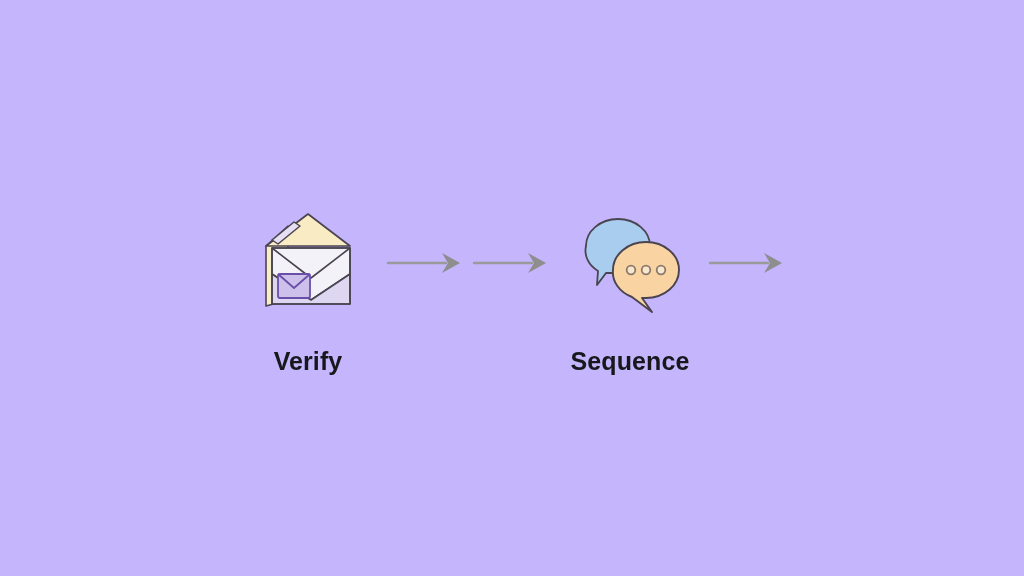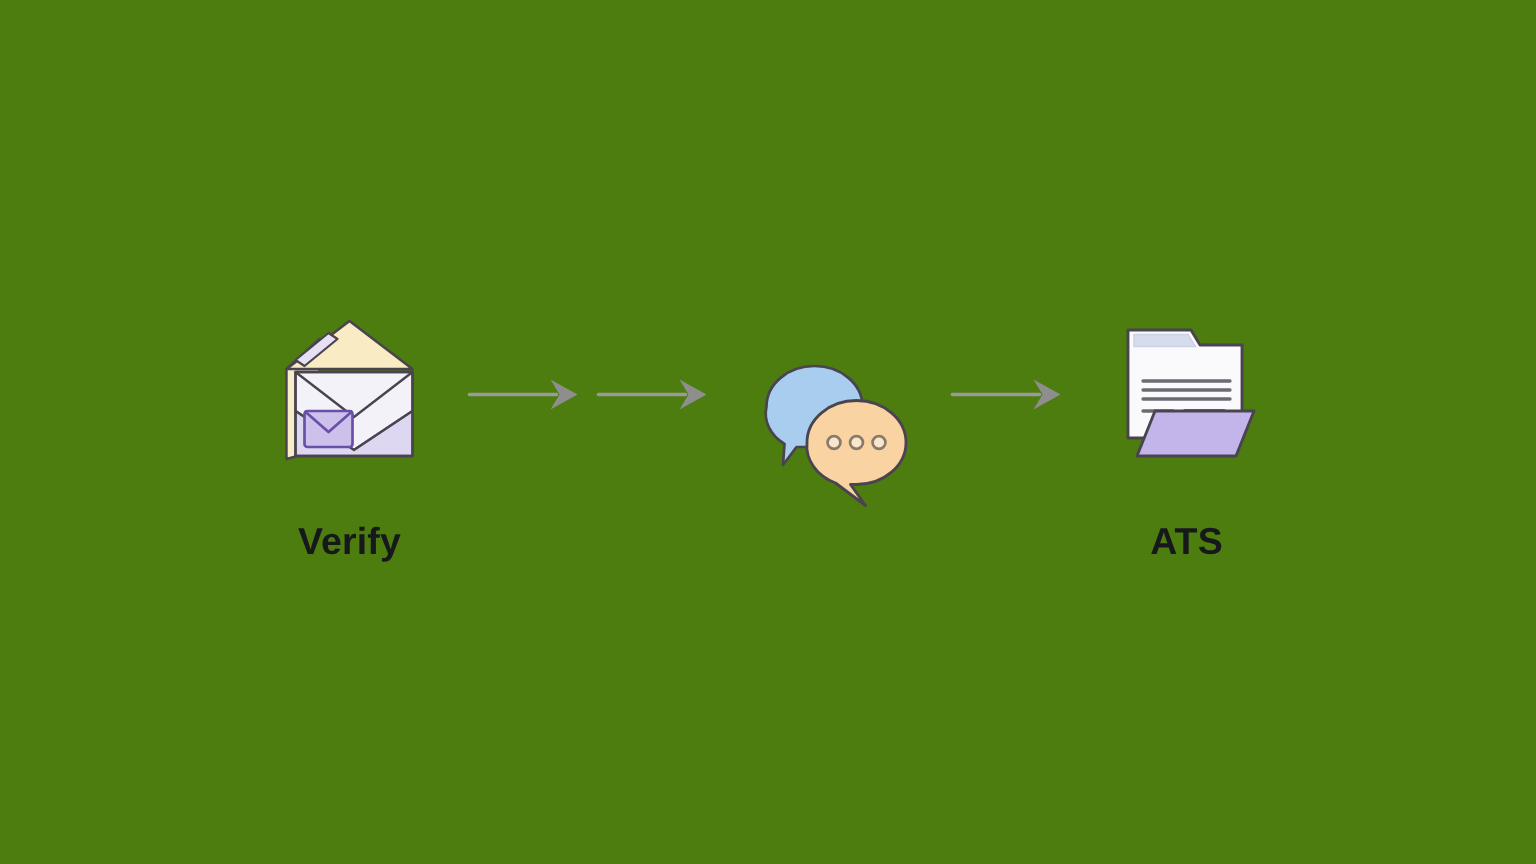--- a/index.html
+++ b/index.html
@@ -60,21 +60,21 @@
     display: flex;
     align-items: center;
     justify-content: center;
     margin-bottom: 51px;
   }
   .arrow-svg { display: block; }
 </style>
 </head>
 <body>
 
-<div id="canvas" style="background: #4d7c0f;">
+<div id="canvas" style="background: #c4b5fd;">
 
   <div class="flow">
 
     <div class="step">
       <div class="icon-box">
         <svg width="120" height="110" viewBox="0 0 120 110" class="arrow-svg">
 
           <path d="M18 38 L40 18 L40 92 L18 98 Z" fill="#f7eec9" stroke="#4a4450" stroke-width="1.6" stroke-linejoin="round"></path>
 
           <path d="M18 38 L60 6 L102 38 Z" fill="#f9ecc4" stroke="#4a4450" stroke-width="1.7" stroke-linejoin="round"></path>
@@ -117,43 +117,25 @@
 
           <path d="M13 38 a32 27 0 1 1 64 0 a32 27 0 0 1 -32 27 l-12 0 l-9 12 l1 -14 a30 25 0 0 1 -12 -25 Z" fill="#a9cdee" stroke="#4a4450" stroke-width="1.8" stroke-linejoin="round"></path>
 
           <path d="M40 62 a33 28 0 1 1 66 0 a33 28 0 0 1 -33 28 l-4 0 l10 14 l-20 -15 a32 27 0 0 1 -19 -27 Z" fill="#fad3a3" stroke="#4a4450" stroke-width="1.9" stroke-linejoin="round"></path>
 
           <circle cx="58" cy="62" r="4.3" fill="#f8e6cd" stroke="#8a7a6c" stroke-width="1.8"></circle>
           <circle cx="73" cy="62" r="4.3" fill="#f8e6cd" stroke="#8a7a6c" stroke-width="1.8"></circle>
           <circle cx="88" cy="62" r="4.3" fill="#f8e6cd" stroke="#8a7a6c" stroke-width="1.8"></circle>
         </svg>
       </div>
+      <div class="step-label">Sequence</div>
     </div>
 
     <div class="connector">
       <svg width="80" height="26" viewBox="0 0 80 26" class="arrow-svg">
         <line x1="2" y1="13" x2="60" y2="13" stroke="#9a9a9a" stroke-width="2.4" stroke-linecap="round"></line>
         <path d="M56 3 L74 13 L56 23 L62 13 Z" fill="#8e8e8e"></path>
       </svg>
     </div>
 
-    <div class="step">
-      <div class="icon-box">
-        <svg width="110" height="110" viewBox="0 0 110 110" class="arrow-svg">
-
-          <path d="M16 12 L58 12 L64 22 L92 22 L92 84 L16 84 Z" fill="#fafafc" stroke="#4a4450" stroke-width="1.9" stroke-linejoin="round"></path>
-
-          <path d="M20 15 L56 15 L61 23 L20 23 Z" fill="#d6dcee" stroke="#cbd2e6" stroke-width="1"></path>
-
-          <line x1="26" y1="46" x2="84" y2="46" stroke="#6b6b73" stroke-width="2.2" stroke-linecap="round"></line>
-          <line x1="26" y1="52" x2="84" y2="52" stroke="#6b6b73" stroke-width="2.2" stroke-linecap="round"></line>
-          <line x1="26" y1="58" x2="84" y2="58" stroke="#6b6b73" stroke-width="2.2" stroke-linecap="round"></line>
-          <line x1="26" y1="66" x2="46" y2="66" stroke="#6b6b73" stroke-width="2.2" stroke-linecap="round"></line>
-          <line x1="54" y1="66" x2="80" y2="66" stroke="#6b6b73" stroke-width="2.6" stroke-linecap="round"></line>
-
-          <path d="M22 96 L34 66 L100 66 L88 96 Z" fill="#c3b4ea" stroke="#4a4450" stroke-width="1.9" stroke-linejoin="round"></path>
-        </svg>
-      </div>
-      <div class="step-label">ATS</div>
-    </div>
 
   </div>
 </div>
 
 </body></html>

